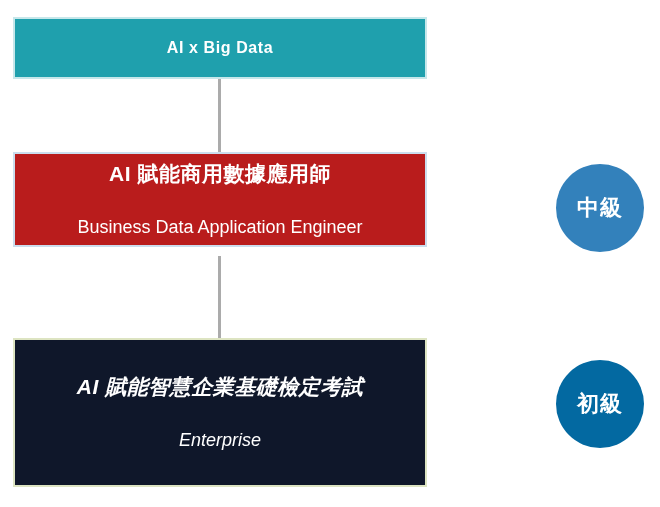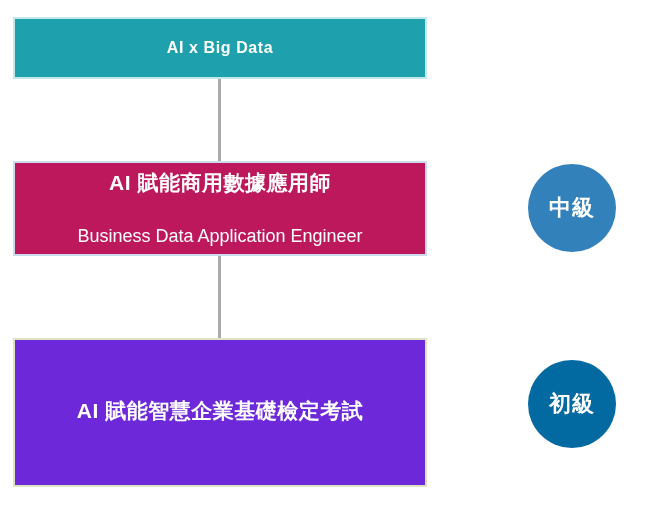--- a/index.html
+++ b/index.html
@@ -28,30 +28,31 @@
     color: #ffffff;
     text-align: center;
   }
   .bar-top {
     top: 17px;
     height: 62px;
     background: #1fa0ad;
     border: 2px solid #c6e7ea;
   }
   .bar-mid {
-    top: 161px;
+    top: 152px;
     height: 95px;
-    background: #be185d;
+    background: #b91c1c;
     border: 2px solid #cbdded;
   }
   .bar-bottom {
     top: 338px;
     height: 149px;
-    background: #6d28d9;
+    background: #0f172a;
     border: 2px solid #dde4c2;
+    font-style: italic;
   }
   .bar-title-en {
     font-size: 16px;
     font-weight: bold;
     letter-spacing: 0.6px;
   }
   .bar-title-zh {
     font-size: 21px;
     font-weight: bold;
     letter-spacing: 0.5px;
@@ -69,21 +70,21 @@
   .connector {
     position: absolute;
     left: 218px;
     width: 3px;
     background: #ababab;
   }
   .connector-1 { top: 79px; height: 82px; }
   .connector-2 { top: 256px; height: 82px; }
   .badge {
     position: absolute;
-    left: 528px;
+    left: 556px;
     width: 88px;
     height: 88px;
     border-radius: 50%;
     display: flex;
     align-items: center;
     justify-content: center;
     color: #ffffff;
     font-size: 22px;
     font-weight: bold;
     letter-spacing: 1px;
@@ -104,20 +105,21 @@
 
   <div class="bar bar-mid">
     <div class="bar-title-zh">AI 賦能商用數據應用師</div>
     <div class="bar-sub">Business Data Application Engineer</div>
   </div>
 
   <div class="connector connector-2"></div>
 
   <div class="bar bar-bottom">
     <div class="bar-title-zh">AI 賦能智慧企業基礎檢定考試</div>
+    <div class="bar-sub">Enterprise</div>
   </div>
 
   <div class="badge badge-mid">
     <span>中級</span>
   </div>
 
   <div class="badge badge-bottom">
     <span>初級</span>
   </div>
 

